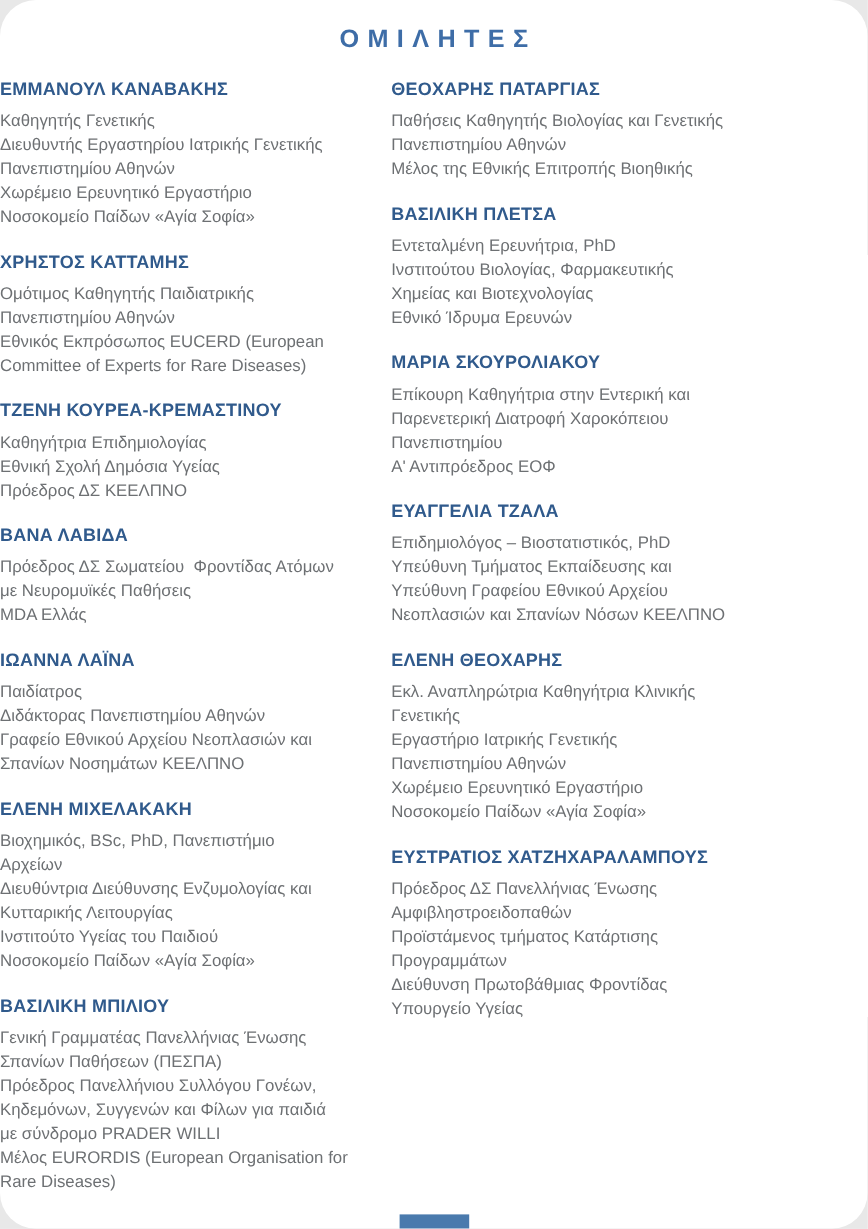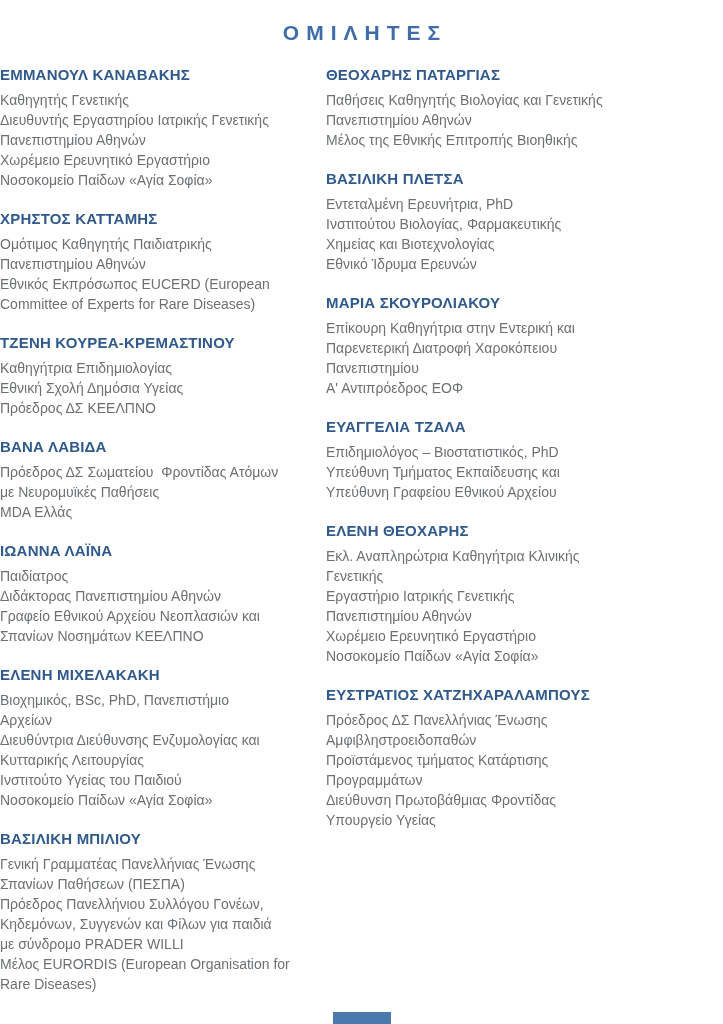--- a/index.html
+++ b/index.html
@@ -12,20 +12,21 @@
   * { margin: 0; padding: 0; box-sizing: border-box; }
   html, body { background: #e8e8e8; }
   .page {
     position: relative;
     width: 723px;
     height: 1024px;
     margin: 0 auto;
     background: var(--background);
     font-family: "Liberation Sans", "DejaVu Sans", sans-serif;
     overflow: hidden;
+    border-radius: 30px;
   }
   .page-title {
     padding-top: 21px;
     text-align: center;
     font-size: 21px;
     font-weight: bold;
     letter-spacing: 7px;
     color: var(--title);
     margin-bottom: 20px;
     margin-left: 7px; 
@@ -144,20 +145,21 @@
           <p class="speaker-line">Επίκουρη Καθηγήτρια στην Εντερική και</p>
           <p class="speaker-line">Παρενετερική Διατροφή Χαροκόπειου</p>
           <p class="speaker-line">Πανεπιστημίου</p>
           <p class="speaker-line">Α' Αντιπρόεδρος ΕΟΦ</p>
         </section>
         <section class="speaker">
           <h2 class="speaker-name">ΕΥΑΓΓΕΛΙΑ ΤΖΑΛΑ</h2>
           <p class="speaker-line">Επιδημιολόγος – Βιοστατιστικός, PhD</p>
           <p class="speaker-line">Υπεύθυνη Τμήματος Εκπαίδευσης και</p>
           <p class="speaker-line">Υπεύθυνη Γραφείου Εθνικού Αρχείου</p>
+          <p class="speaker-line">Νεοπλασιών και Σπανίων Νόσων ΚΕΕΛΠΝΟ</p>
         </section>
         <section class="speaker">
           <h2 class="speaker-name">ΕΛΕΝΗ ΘΕΟΧΑΡΗΣ</h2>
           <p class="speaker-line">Εκλ. Αναπληρώτρια Καθηγήτρια Κλινικής</p>
           <p class="speaker-line">Γενετικής</p>
           <p class="speaker-line">Εργαστήριο Ιατρικής Γενετικής</p>
           <p class="speaker-line">Πανεπιστημίου Αθηνών</p>
           <p class="speaker-line">Χωρέμειο Ερευνητικό Εργαστήριο</p>
           <p class="speaker-line">Νοσοκομείο Παίδων «Αγία Σοφία»</p>
         </section>

